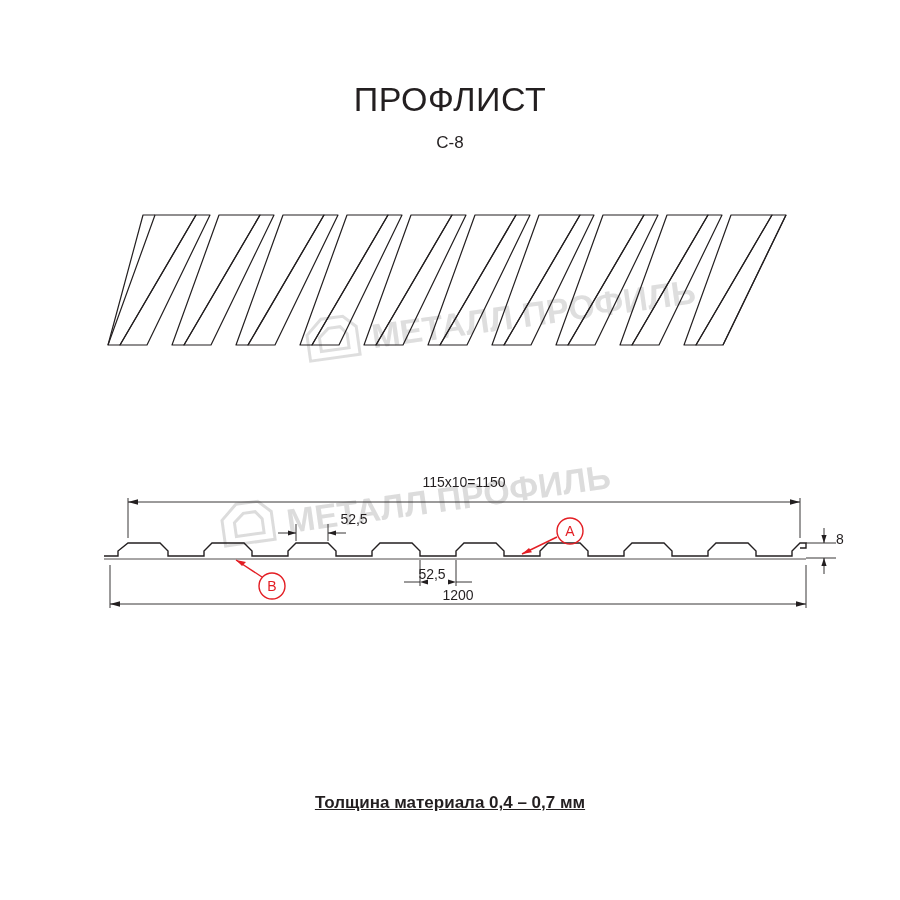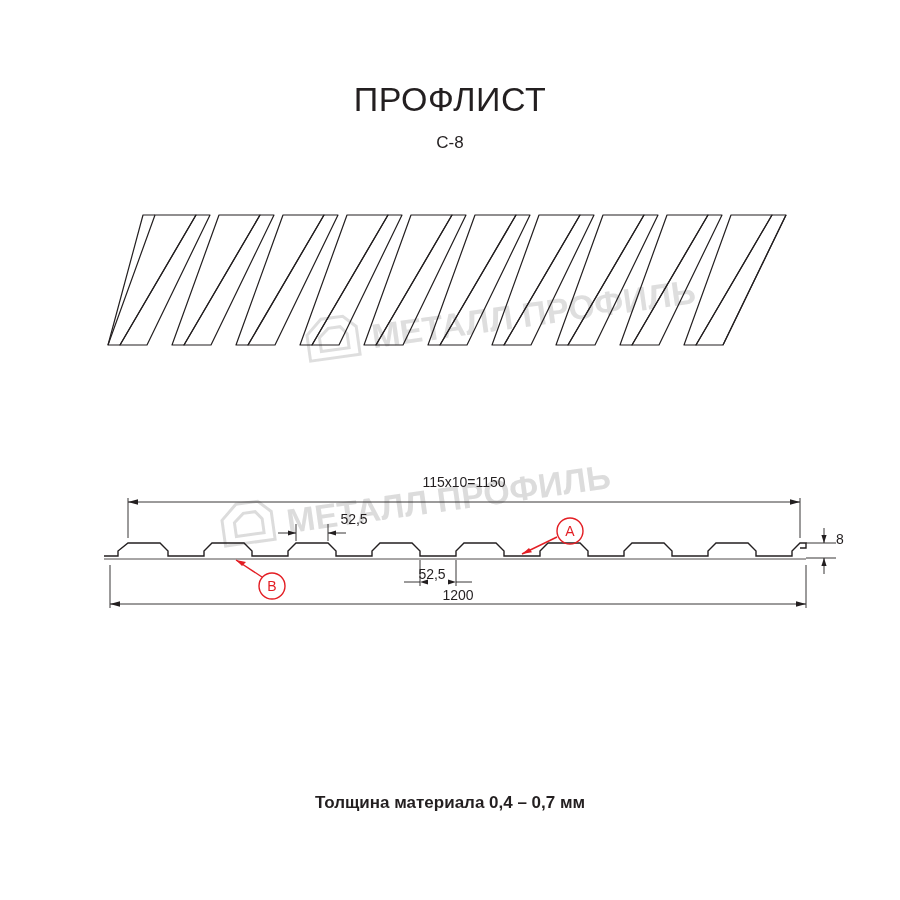--- a/index.html
+++ b/index.html
@@ -43,20 +43,21 @@
   }
   .footnote {
     position: absolute;
     left: 0;
     right: 0;
     top: 793px;
     text-align: center;
     font-size: 17px;
     font-weight: bold;
     color: #231f20;
+    text-decoration: underline;
   }
   svg text {
     font-family: "Liberation Sans", sans-serif;
   }
   .dim-text {
     font-size: 14px;
     fill: #231f20;
   }
   .callout-text {
     font-size: 14px;

